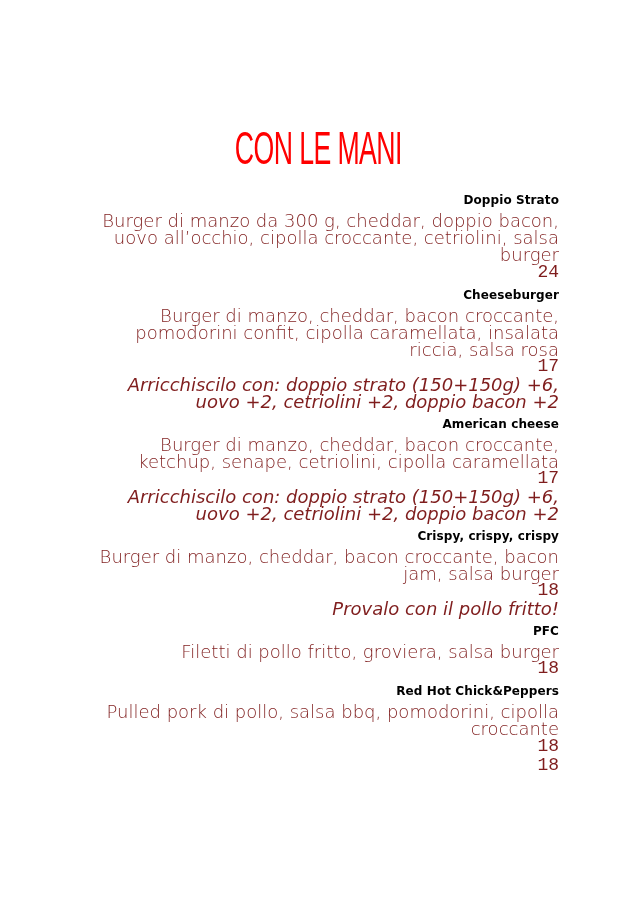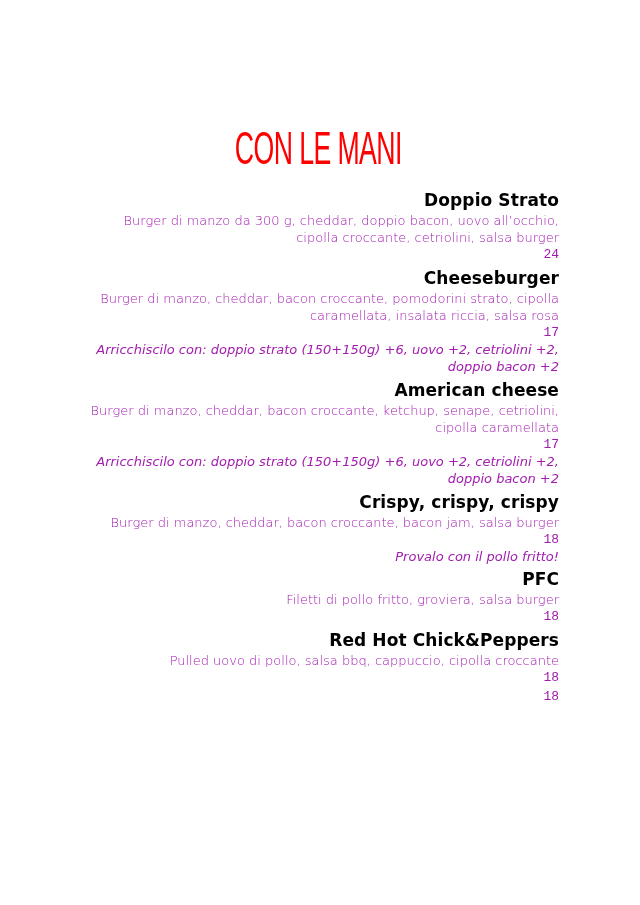--- a/index.html
+++ b/index.html
@@ -12,46 +12,46 @@
       transform: scaleX(0.58); transform-origin: 316px 0;
       font-weight: normal;
     }
     .menu {
       position: absolute; left: 80px; width: 479px; top: 188px;
       text-align: right; color: #111;
       font-family: "DejaVu Sans", sans-serif;
     }
     .item { margin-bottom: 2px; }
     .name {
-      font-family: "DejaVu Sans", sans-serif; font-weight: bold; font-size: 17px;
+      font-family: "DejaVu Sans", sans-serif; font-weight: bold; font-size: 12px;
       line-height: 24px; color: #000; letter-spacing: 0.1px;
     }
     .desc, .price, .extra {
-      font-size: 13px; line-height: 17.2px; color: #a21caf; font-weight: 300; text-align: right;
+      font-size: 18px; line-height: 17.2px; color: #7f1d1d; font-weight: 300; text-align: right;
     }
     .desc { font-family: "DejaVu Sans", sans-serif; }
     .extra { font-style: italic; }
     .price { font-family: Liberation Mono, monospace; }
   </style>
 </head>
 <body>
 
 <div class="page">
   <div class="title">CON LE MANI</div>
 
   <div class="menu">
     <div class="item">
       <div class="name">Doppio Strato</div>
       <div class="desc">Burger di manzo da 300 g, cheddar, doppio bacon, uovo all’occhio, cipolla croccante, cetriolini, salsa burger</div>
       <div class="price">24</div>
     </div>
 
     <div class="item">
       <div class="name">Cheeseburger</div>
-      <div class="desc">Burger di manzo, cheddar, bacon croccante, pomodorini strato, cipolla caramellata, insalata riccia, salsa rosa</div>
+      <div class="desc">Burger di manzo, cheddar, bacon croccante, pomodorini confit, cipolla caramellata, insalata riccia, salsa rosa</div>
       <div class="price">17</div>
       <div class="extra">Arricchiscilo con: doppio strato (150+150g) +6, uovo +2, cetriolini +2, doppio bacon +2</div>
     </div>
 
     <div class="item">
       <div class="name">American cheese</div>
       <div class="desc">Burger di manzo, cheddar, bacon croccante, ketchup, senape, cetriolini, cipolla caramellata</div>
       <div class="price">17</div>
       <div class="extra">Arricchiscilo con: doppio strato (150+150g) +6, uovo +2, cetriolini +2, doppio bacon +2</div>
     </div>
@@ -64,21 +64,21 @@
     </div>
 
     <div class="item">
       <div class="name">PFC</div>
       <div class="desc">Filetti di pollo fritto, groviera, salsa burger</div>
       <div class="price">18</div>
     </div>
 
     <div class="item">
       <div class="name">Red Hot Chick&amp;Peppers</div>
-      <div class="desc">Pulled uovo di pollo, salsa bbq, cappuccio, cipolla croccante</div>
+      <div class="desc">Pulled pork di pollo, salsa bbq, pomodorini, cipolla croccante</div>
       <div class="price">18</div>
     </div>
 
     <div class="item">
       <div class="price">18</div>
     </div>
   </div>
 </div>
 
 </body></html>

